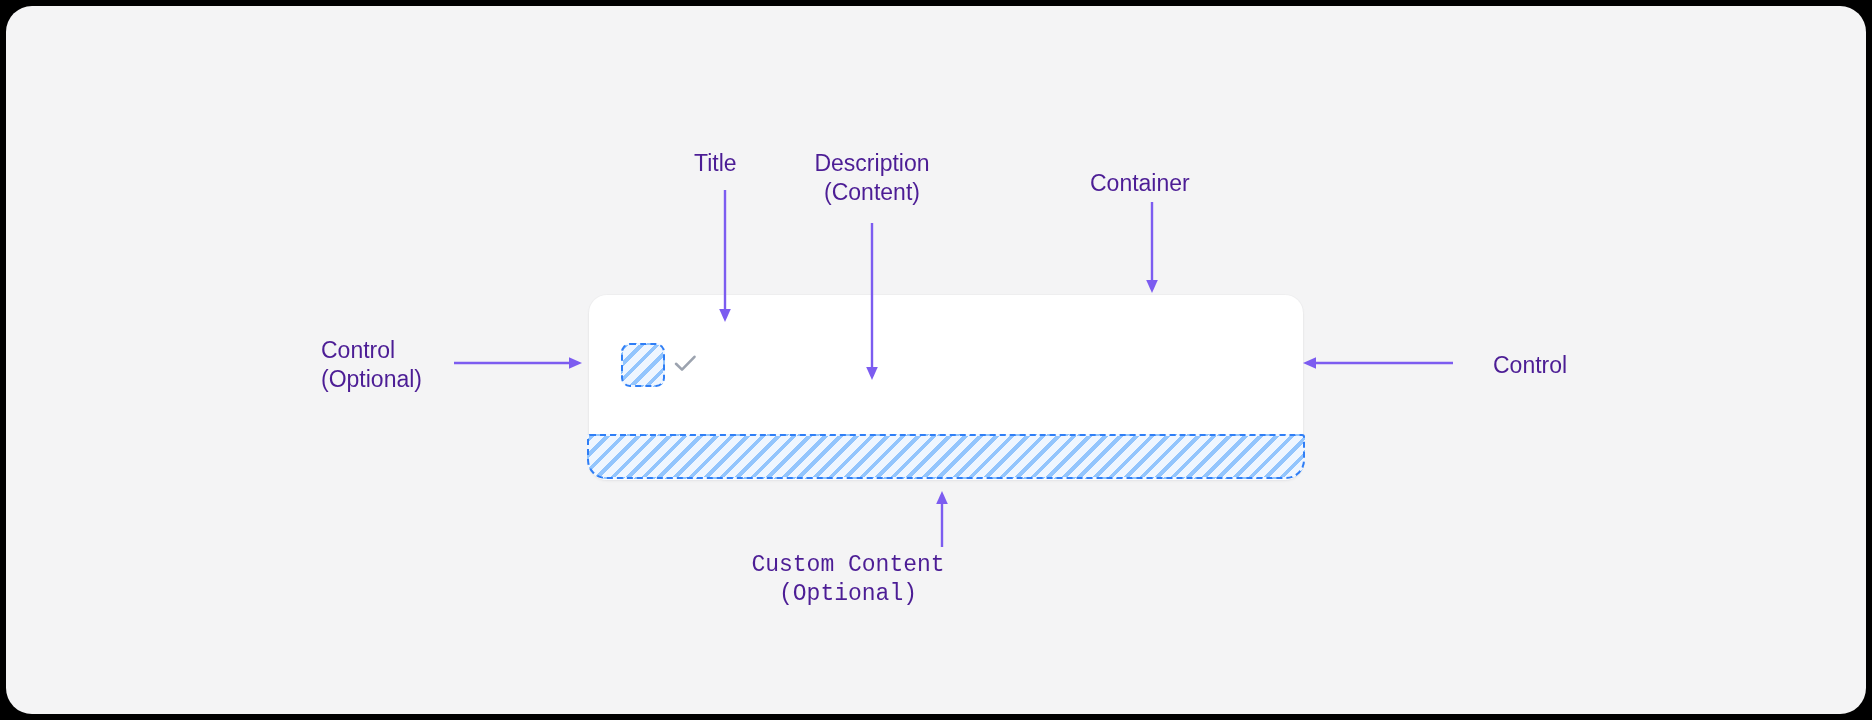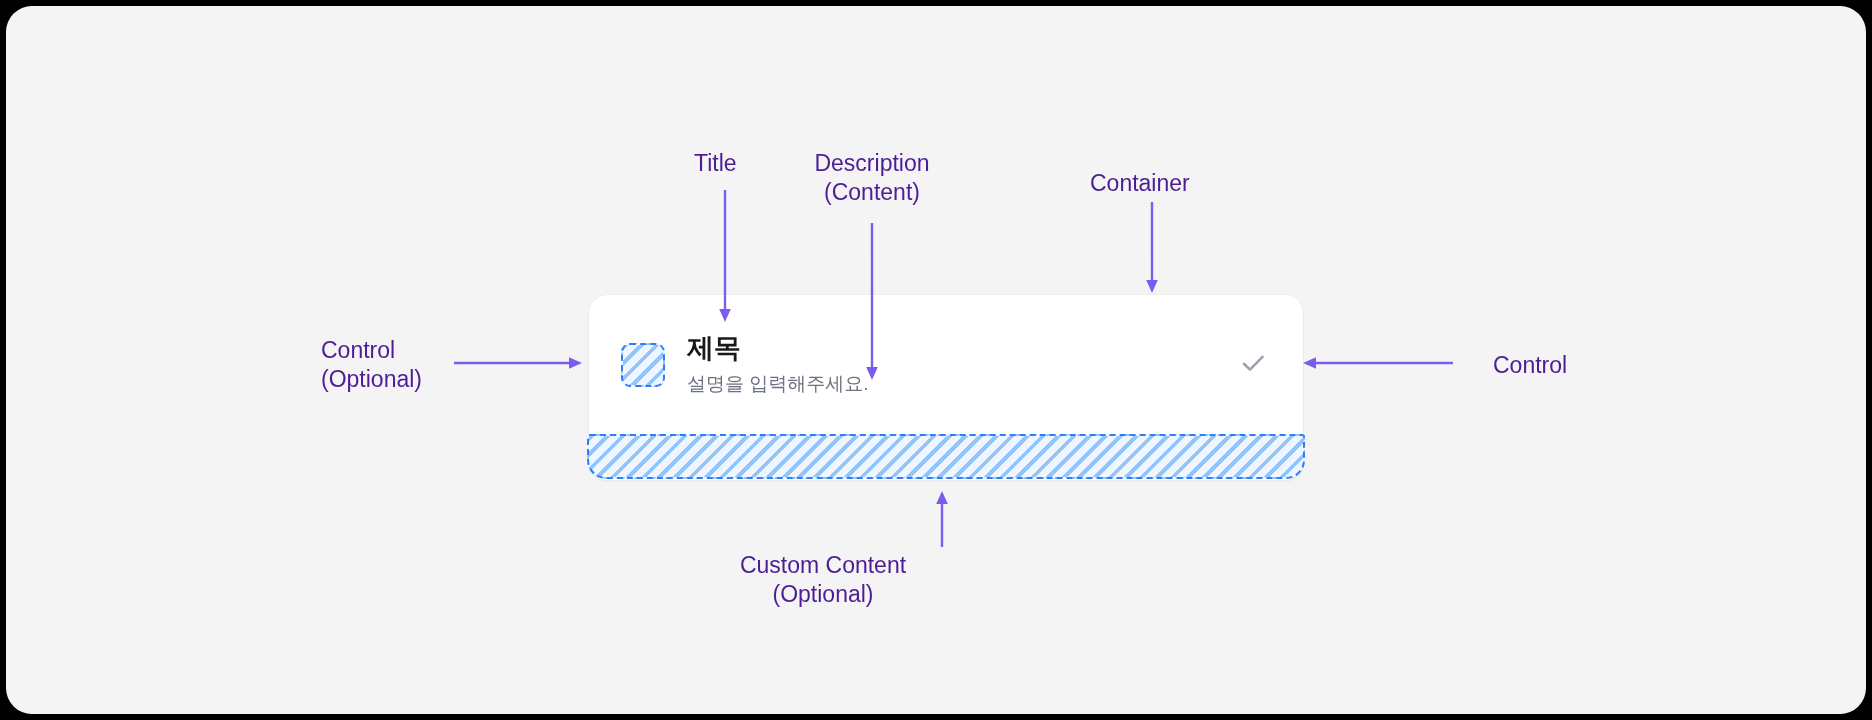--- a/index.html
+++ b/index.html
@@ -131,39 +131,35 @@
   .anno.center { text-align: center; }
 
   .arrow { position: absolute; }
   .arrow svg { display: block; overflow: visible; }
 
   #anno-title       { left: 688px; top: 143px; }
   #anno-description { left: 800px; top: 143px; width: 132px; }
   #anno-container   { left: 1084px; top: 155px; margin-top: 8px; }
   #anno-control     { left: 1487px; top: 345px; }
   #anno-prefix      { left: 315px; top: 330px; width: 128px; }
-  #anno-custom      { left: 691px; top: 545px; width: 252px; }
+  #anno-custom      { left: 716px; top: 545px; width: 252px; font-family: Liberation Mono, monospace; }
 </style>
 </head>
 <body>
 
 <div id="stage">
   <div id="frame">
 
     <div id="card-wrap">
 
       <div id="card-container">
         <div id="card-row">
 
           <div id="prefix-slot" class="hatch"></div>
 
-          <div id="text-block">
-            <div id="card-title">제목</div>
-            <div id="card-description">설명을 입력해주세요.</div>
-          </div>
 
           <div id="control-slot">
             <span>
               <svg width="34" height="34" viewBox="0 0 34 34" aria-hidden="true">
                 <path d="M8 17.8 L14 23.6 L26.5 10.8" fill="none" stroke="#9ca3af" stroke-width="2.6" stroke-linecap="round" stroke-linejoin="round"></path>
               </svg>
             </span>
           </div>
 
         </div>

